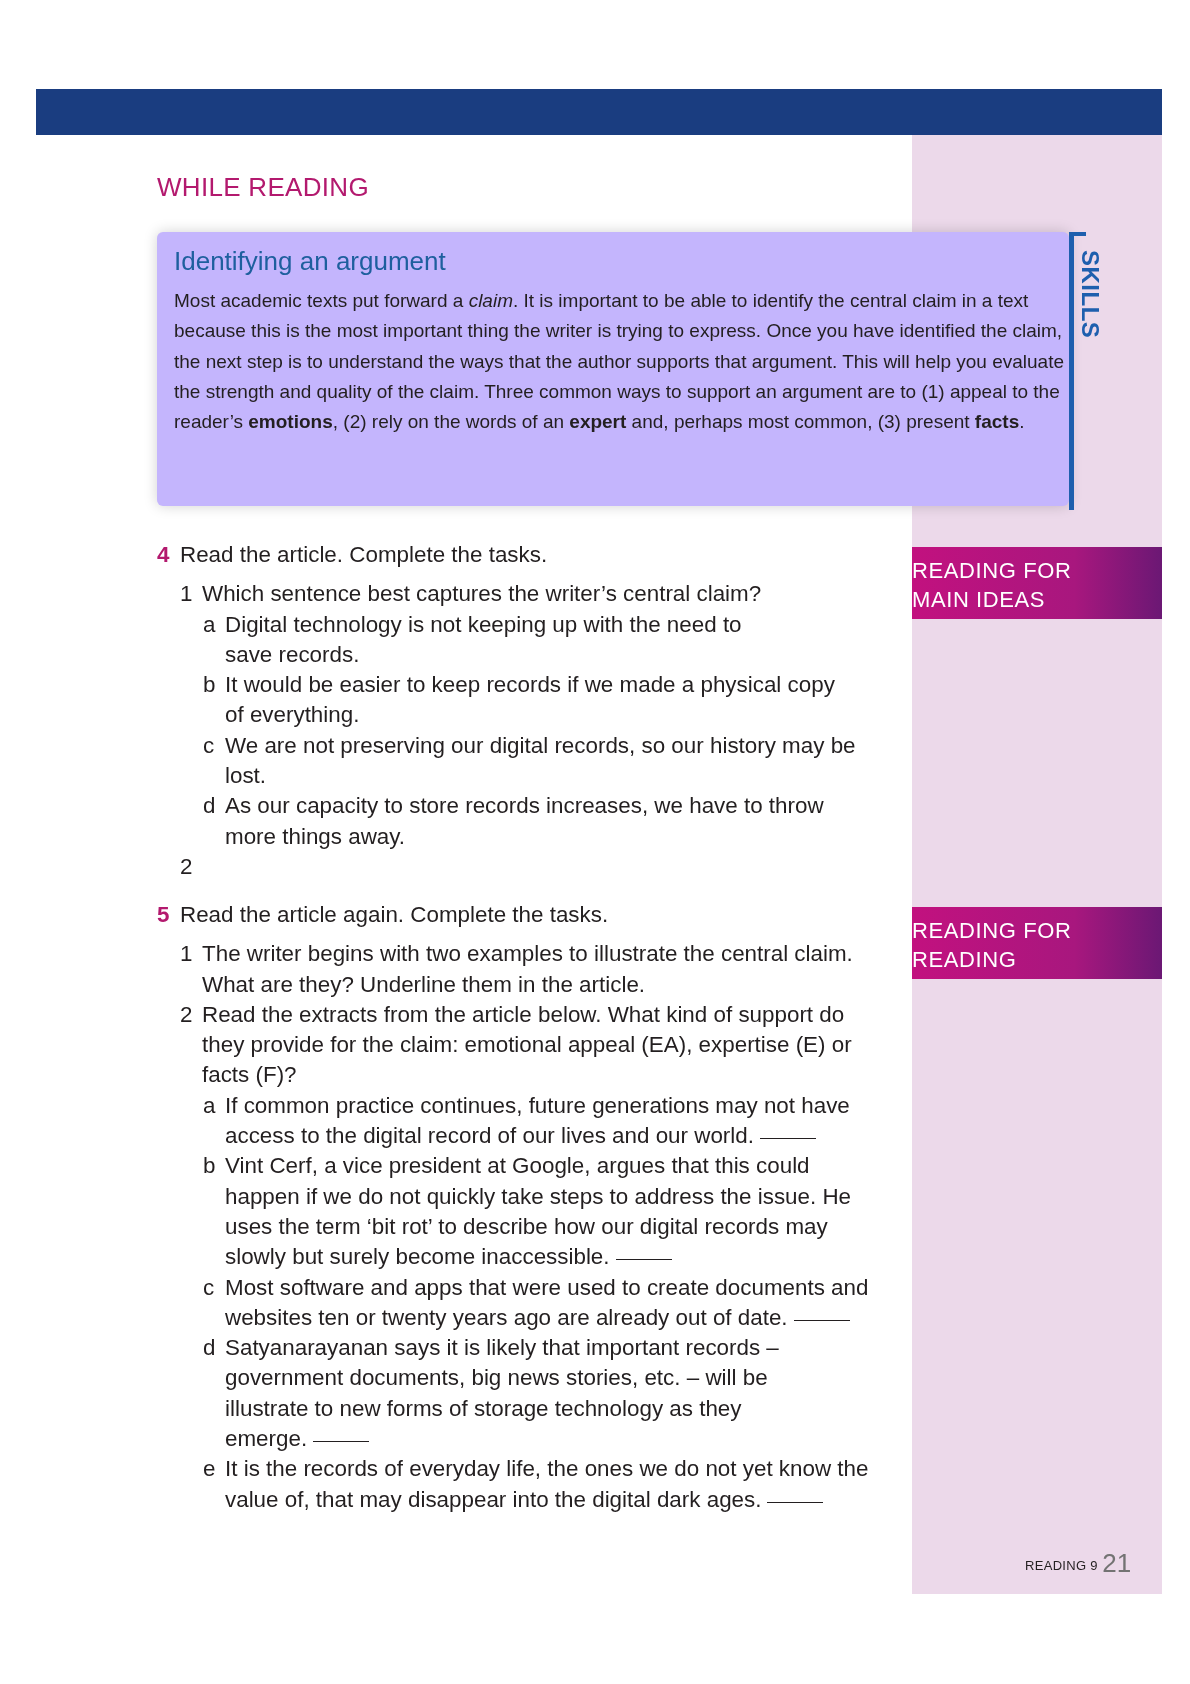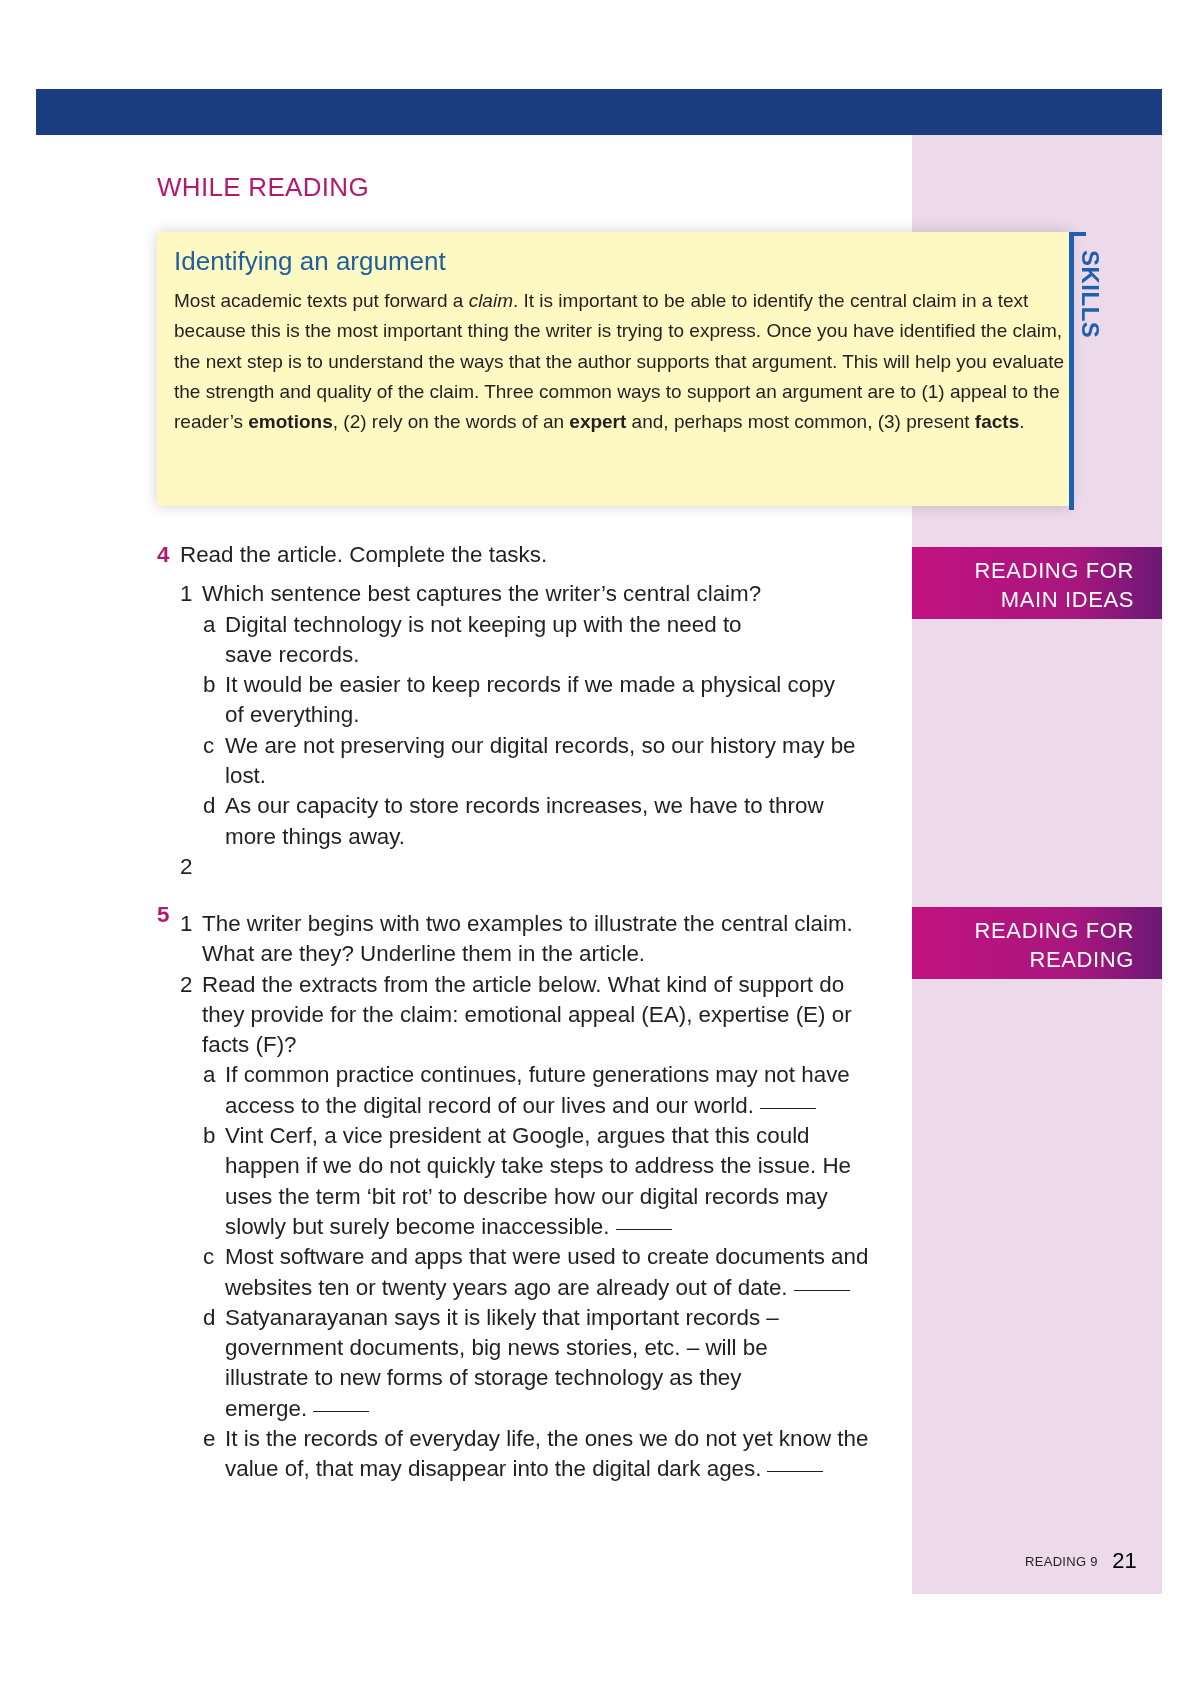--- a/index.html
+++ b/index.html
@@ -4,22 +4,22 @@
 <style>
   * { box-sizing: border-box; margin: 0; padding: 0; }
   html, body { width: 1190px; height: 1684px; background: #ffffff; overflow: hidden; }
   body { position: relative; font-family: "Liberation Sans", "DejaVu Sans", sans-serif; color: #231f20; }
 
   .top-bar { position: absolute; left: 36px; top: 89px; width: 1126px; height: 46px; background: #1a3d80; }
   .side-band { position: absolute; left: 912px; top: 135px; width: 250px; height: 1459px; background: #ecd9ea; }
 
   .section-title { position: absolute; left: 157px; top: 172px; font-size: 26px; color: #b3196e; letter-spacing: 0.3px; }
 
-  .skills-box { position: absolute; left: 157px; top: 232px; width: 912px; height: 274px; background: #fef9c3;
-    box-shadow: 0 0 14px rgba(0,0,0,0.18); }
+  .skills-box { position: absolute; left: 157px; top: 232px; width: 912px; height: 274px; background: #c4b5fd;
+    box-shadow: 0 0 14px rgba(0,0,0,0.18); border-radius: 6px; }
   .skills-box h2 { position: absolute; left: 17px; top: 14px; font-weight: normal; font-size: 26px; color: #1e5f9e; }
   .skills-body { position: absolute; left: 17px; top: 54px; width: 890px; font-size: 19px; line-height: 30.3px; }
   .skills-body p { margin: 0; }
   .skills-rule { position: absolute; left: 1069px; top: 232px; width: 5px; height: 278px; background: #1e5fae; }
   .skills-rule-tick { position: absolute; left: 1069px; top: 232px; width: 17px; height: 4px; background: #1e5fae; }
   .skills-label { position: absolute; left: 1078px; top: 250px; width: 26px; height: 100px; }
   .skills-label span { position: absolute; left: 0; top: 0; transform-origin: 0 0; transform: translate(26px, 0) rotate(90deg);
     font-weight: bold; font-size: 24px; color: #1e5fae; letter-spacing: 0.5px; white-space: nowrap; }
 
   .exercise { position: absolute; left: 157px; font-size: 22.4px; line-height: 30.3px; }
@@ -27,25 +27,25 @@
   .ex-num { position: absolute; left: 0; top: 0; color: #b3196e; font-weight: bold; }
   .task { position: relative; padding-left: 45px; }
   .task-num { position: absolute; left: 23px; top: 0; }
   .option { position: relative; padding-left: 68px; }
   .opt-letter { position: absolute; left: 46px; top: 0; }
   .blank { display: inline-block; width: 56px; border-bottom: 1.5px solid #231f20; margin-left: 6px; height: 1px; vertical-align: 4px; }
   .gap-before { margin-top: 9px; }
 
   .banner { position: absolute; left: 912px; width: 250px; height: 72px; padding: 9px 28px 0 0;
     background: linear-gradient(to right, #c2117f 0%, #a8177e 65%, #6b1874 100%);
-    color: #ffffff; font-size: 22px; line-height: 29px; text-align: right; letter-spacing: 0.6px; }
+    color: #ffffff; font-size: 22px; line-height: 29px; text-align: left; letter-spacing: 0.6px; }
 
   .footer { position: absolute; left: 1025px; top: 1548px; white-space: nowrap; }
   .footer-label { font-size: 13px; letter-spacing: 0.3px; color: #231f20; vertical-align: 2px; }
-  .footer-page { font-size: 22px; color: #000000; margin-left: 10px; }
+  .footer-page { font-size: 26px; color: #737373; }
 </style>
 </head>
 <body>
 
 <div class="top-bar"></div>
 <div class="side-band"></div>
 
 <div class="section-title">WHILE READING</div>
 
 <div class="skills-box">
@@ -86,20 +86,21 @@
     <span>As our capacity to store records increases, we have to throw more things away.</span>
   </div>
   <div class="task">
     <span class="task-num">2</span>
   </div>
 </div>
 
 <div class="exercise" style="top: 900px; width: 740px;">
   <div class="ex-head">
     <span class="ex-num">5</span>
+    <span>Read the article again. Complete the tasks.</span>
   </div>
   <div class="task gap-before" style="width: 740px;">
     <span class="task-num">1</span>
     <span>The writer begins with two examples to illustrate the central claim. What are they? Underline them in the article.</span>
   </div>
   <div class="task" style="width: 720px;">
     <span class="task-num">2</span>
     <span>Read the extracts from the article below. What kind of support do they provide for the claim: emotional appeal (EA), expertise (E) or facts (F)?</span>
   </div>
   <div class="option" style="width: 720px;">

